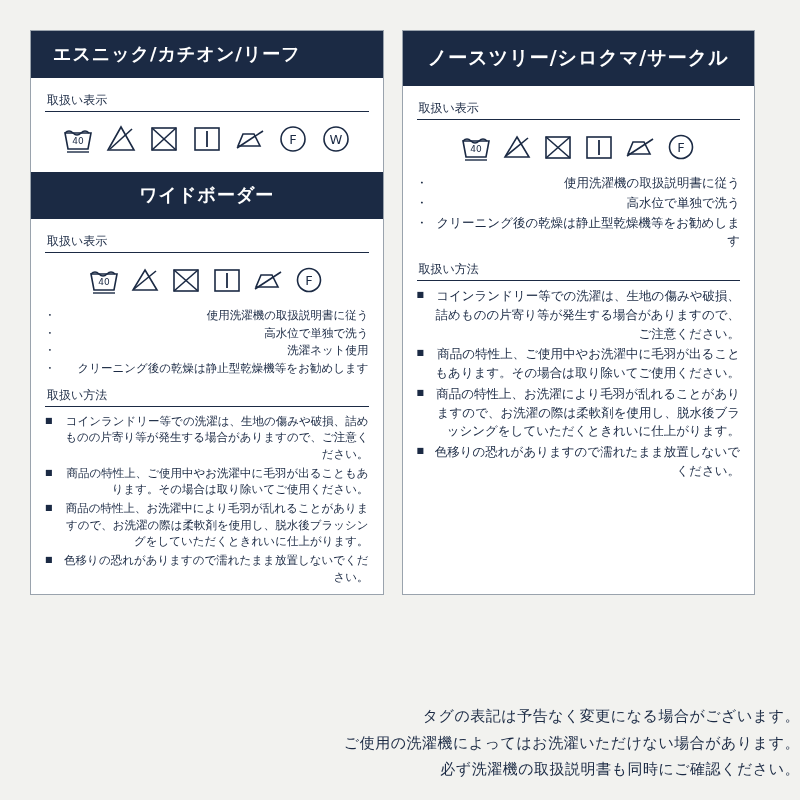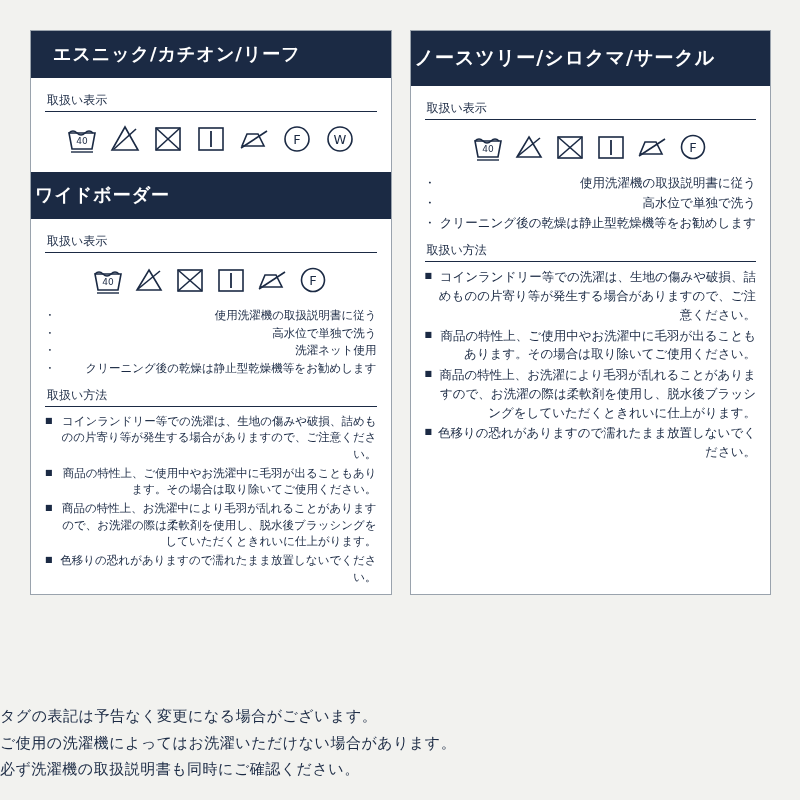--- a/index.html
+++ b/index.html
@@ -24,40 +24,40 @@
     text-align: center;
     font-size: 17px;
     letter-spacing: 1px;
     color: #1b2a44;
     padding-top: 43px;
     font-weight: 500;
   }
   .columns {
     display: flex;
     gap: 18px;
-    padding: 30px 29px 0 30px;
+    padding: 30px 45px 0 30px;
     box-sizing: border-box;
   }
   .col {
     flex: 1 1 0;
     background: #ffffff;
     border: 1px solid #9aa3ad;
     box-sizing: border-box;
     position: relative;
   }
   .col-left { height: 565px; }
   .col-right { height: 565px; }
 
   .title-bar {
     background: #1b2a44;
     color: #ffffff;
     font-size: 18px;
     font-weight: bold;
     letter-spacing: 1px;
-    text-align: left;
+    text-align: center;
     padding: 11px 4px 12px 4px;
     box-sizing: border-box;
   }
   .title-bar.left-indent {
     text-align: left;
     padding-left: 22px;
   }
   .title-bar.big {
     font-size: 19px;
     padding: 14px 4px 15px 4px;
@@ -118,21 +118,21 @@
     top: 2px;
   }
   .bullets.sq li { padding-left: 13px; margin-bottom: 2px; }
   .bullets.big { font-size: 12.5px; line-height: 1.5; }
 
   .footer {
     position: absolute;
     left: 0;
     right: 0;
     bottom: 18px;
-    text-align: left;
+    text-align: right;
     font-size: 15px;
     line-height: 1.75;
     color: #1b2a44;
     letter-spacing: 0.5px;
   }
   .blk { margin-top: 10px; }
 </style>
 </head>
 <body>
 

